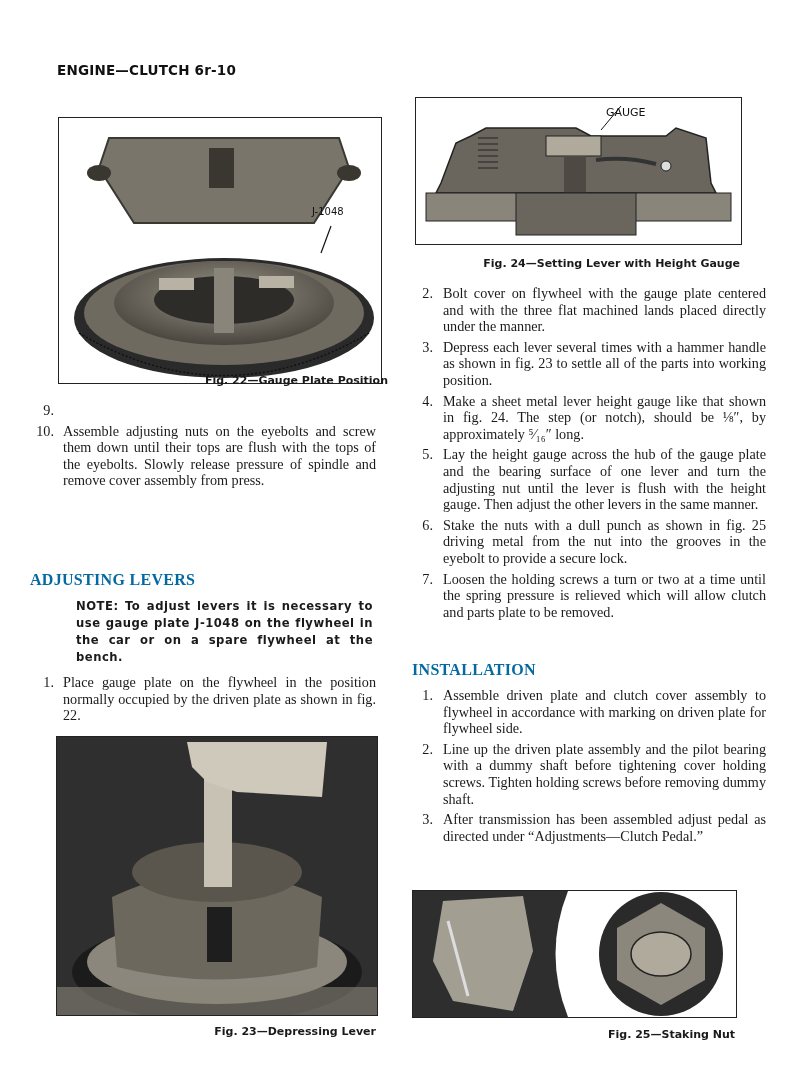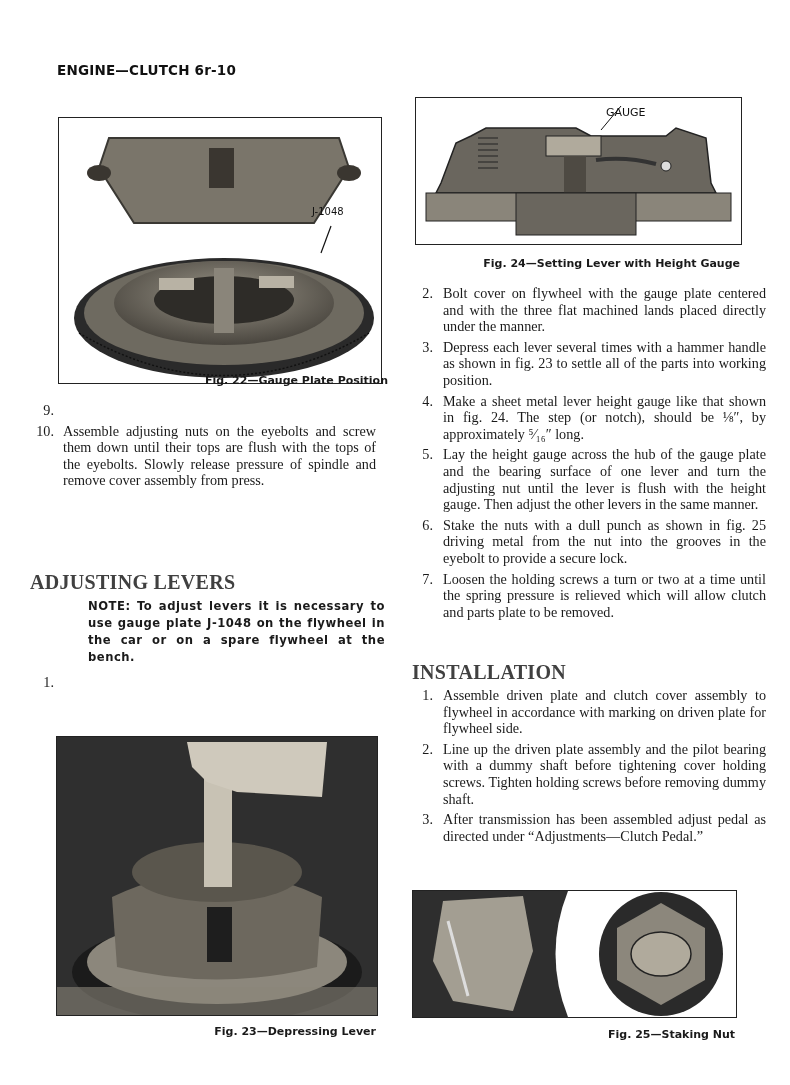--- a/index.html
+++ b/index.html
@@ -22,22 +22,22 @@
   }
 
   .col { position: absolute; font-family: "Liberation Serif", serif; font-size: 14.2px; line-height: 16.6px; color: #1a1a1a; }
   .item { display: flex; margin-bottom: 4px; }
   .item .num { flex: 0 0 auto; text-align: right; }
   .item .txt { flex: 1 1 auto; text-align: justify; }
   .left-col .item .num { width: 28px; margin-right: 9px; }
   .right-col .item .num { width: 20px; margin-right: 10px; }
 
   .section-head {
-    font-family: "Liberation Serif", serif; font-weight: bold; font-size: 20px;
-    letter-spacing: 0.3px; color: #404040; position: absolute;
+    font-family: "Liberation Serif", serif; font-weight: bold; font-size: 16px;
+    letter-spacing: 0.3px; color: #0369a1; position: absolute;
   }
   .note {
     position: absolute; font-family: "DejaVu Sans", sans-serif; font-weight: bold;
     font-size: 11.6px; line-height: 17px; letter-spacing: 0.5px; color: #1a1a1a; text-align: justify;
   }
   .label-overlay { position: absolute; font-family: "DejaVu Sans", sans-serif; font-size: 10px; color: #111; }
 </style>
 </head>
 <body>
 
@@ -78,25 +78,26 @@
       <span class="num">9.</span>
     </div>
     <div class="item">
       <span class="num">10.</span>
       <span class="txt">Assemble adjusting nuts on the eyebolts and screw them down until their tops are flush with the tops of the eyebolts. Slowly release pressure of spindle and remove cover assembly from press.</span>
     </div>
   </div>
 
   <div class="section-head" style="left:30px; top:571px;">ADJUSTING LEVERS</div>
 
-  <div class="note" style="left:88px; top:598px; width:297px;">NOTE: To adjust levers it is necessary to use gauge plate J-1048 on the flywheel in the car or on a spare flywheel at the bench.</div>
+  <div class="note" style="left:76px; top:598px; width:297px;">NOTE: To adjust levers it is necessary to use gauge plate J-1048 on the flywheel in the car or on a spare flywheel at the bench.</div>
 
   <div class="col left-col" style="left:26px; top:674px; width:350px;">
     <div class="item">
       <span class="num">1.</span>
+      <span class="txt">Place gauge plate on the flywheel in the position normally occupied by the driven plate as shown in fig. 22.</span>
     </div>
   </div>
 
   <div class="fig" style="left:56px; top:736px; width:320px; height:278px; background:#2b2b2b;">
     <svg width="320" height="278" viewBox="0 0 320 278">
       <rect width="320" height="278" fill="#2f2f2f"></rect>
       <ellipse cx="160" cy="235" rx="145" ry="50" fill="#1b1b1b"></ellipse>
       <ellipse cx="160" cy="225" rx="130" ry="42" fill="#8c877c"></ellipse>
       <path d="M55 160 Q160 110 265 160 L260 230 Q160 255 60 230 Z" fill="#6d685e"></path>
       <ellipse cx="160" cy="135" rx="85" ry="30" fill="#5a564d"></ellipse>

